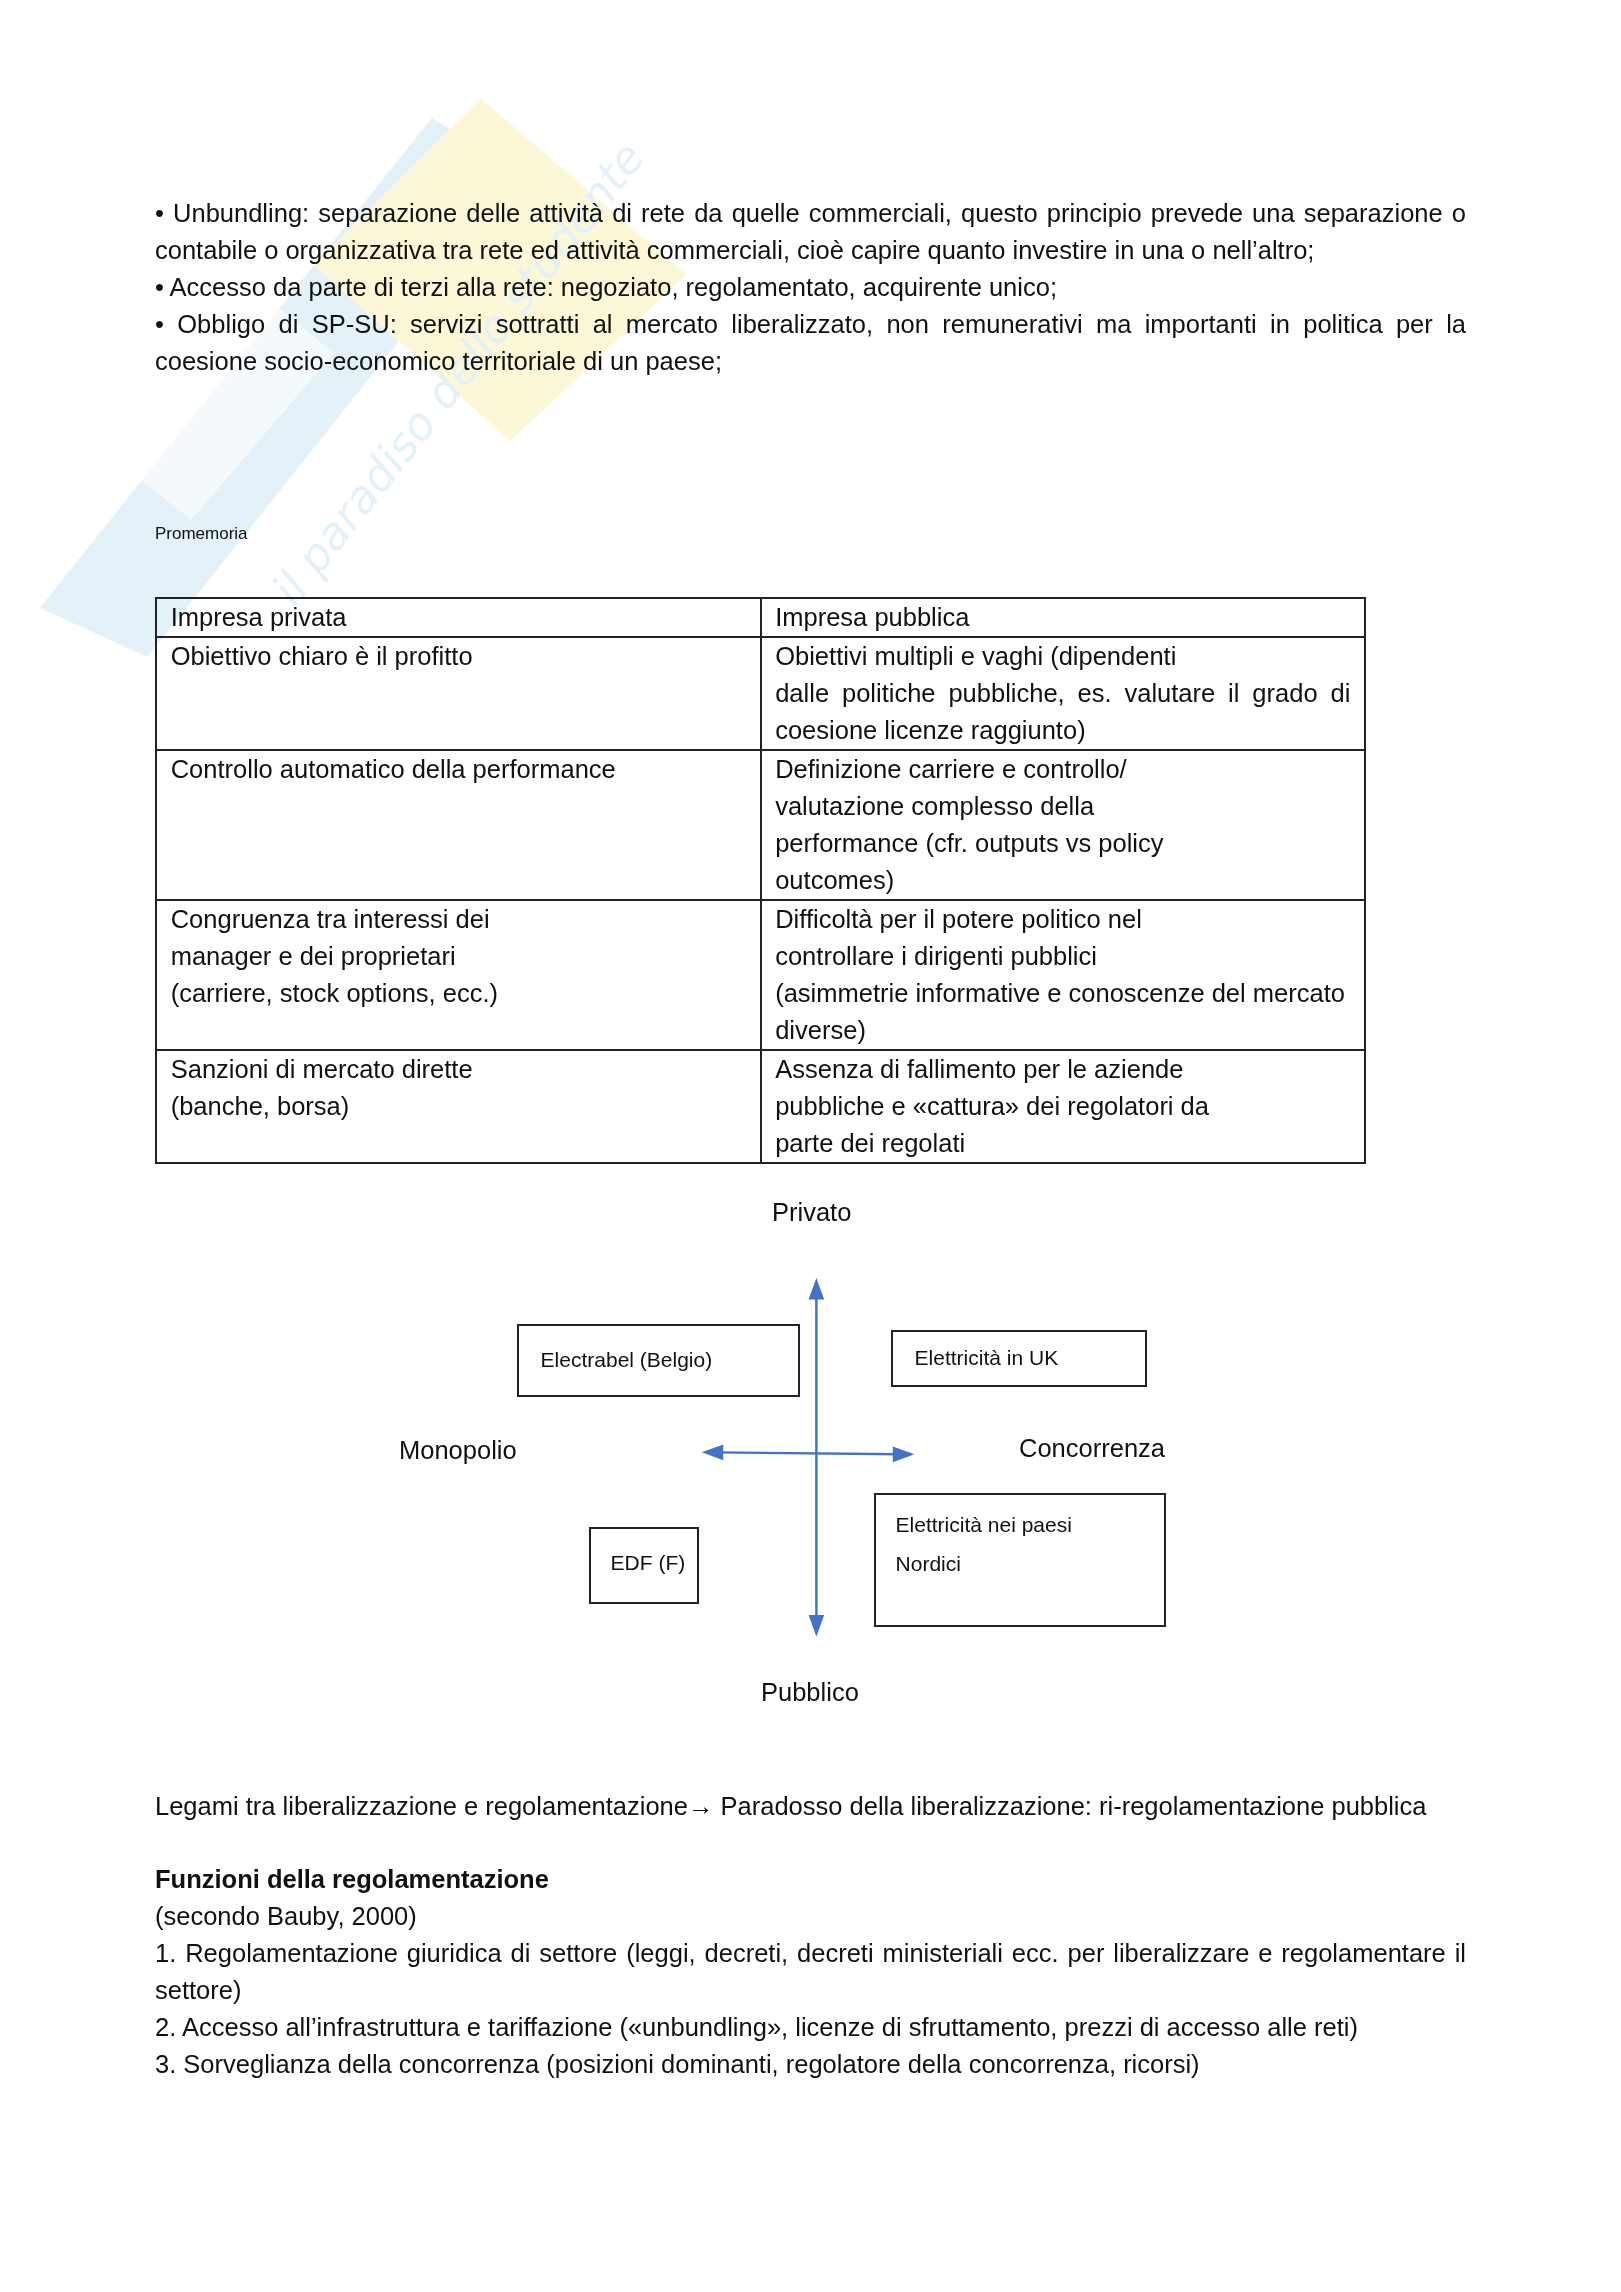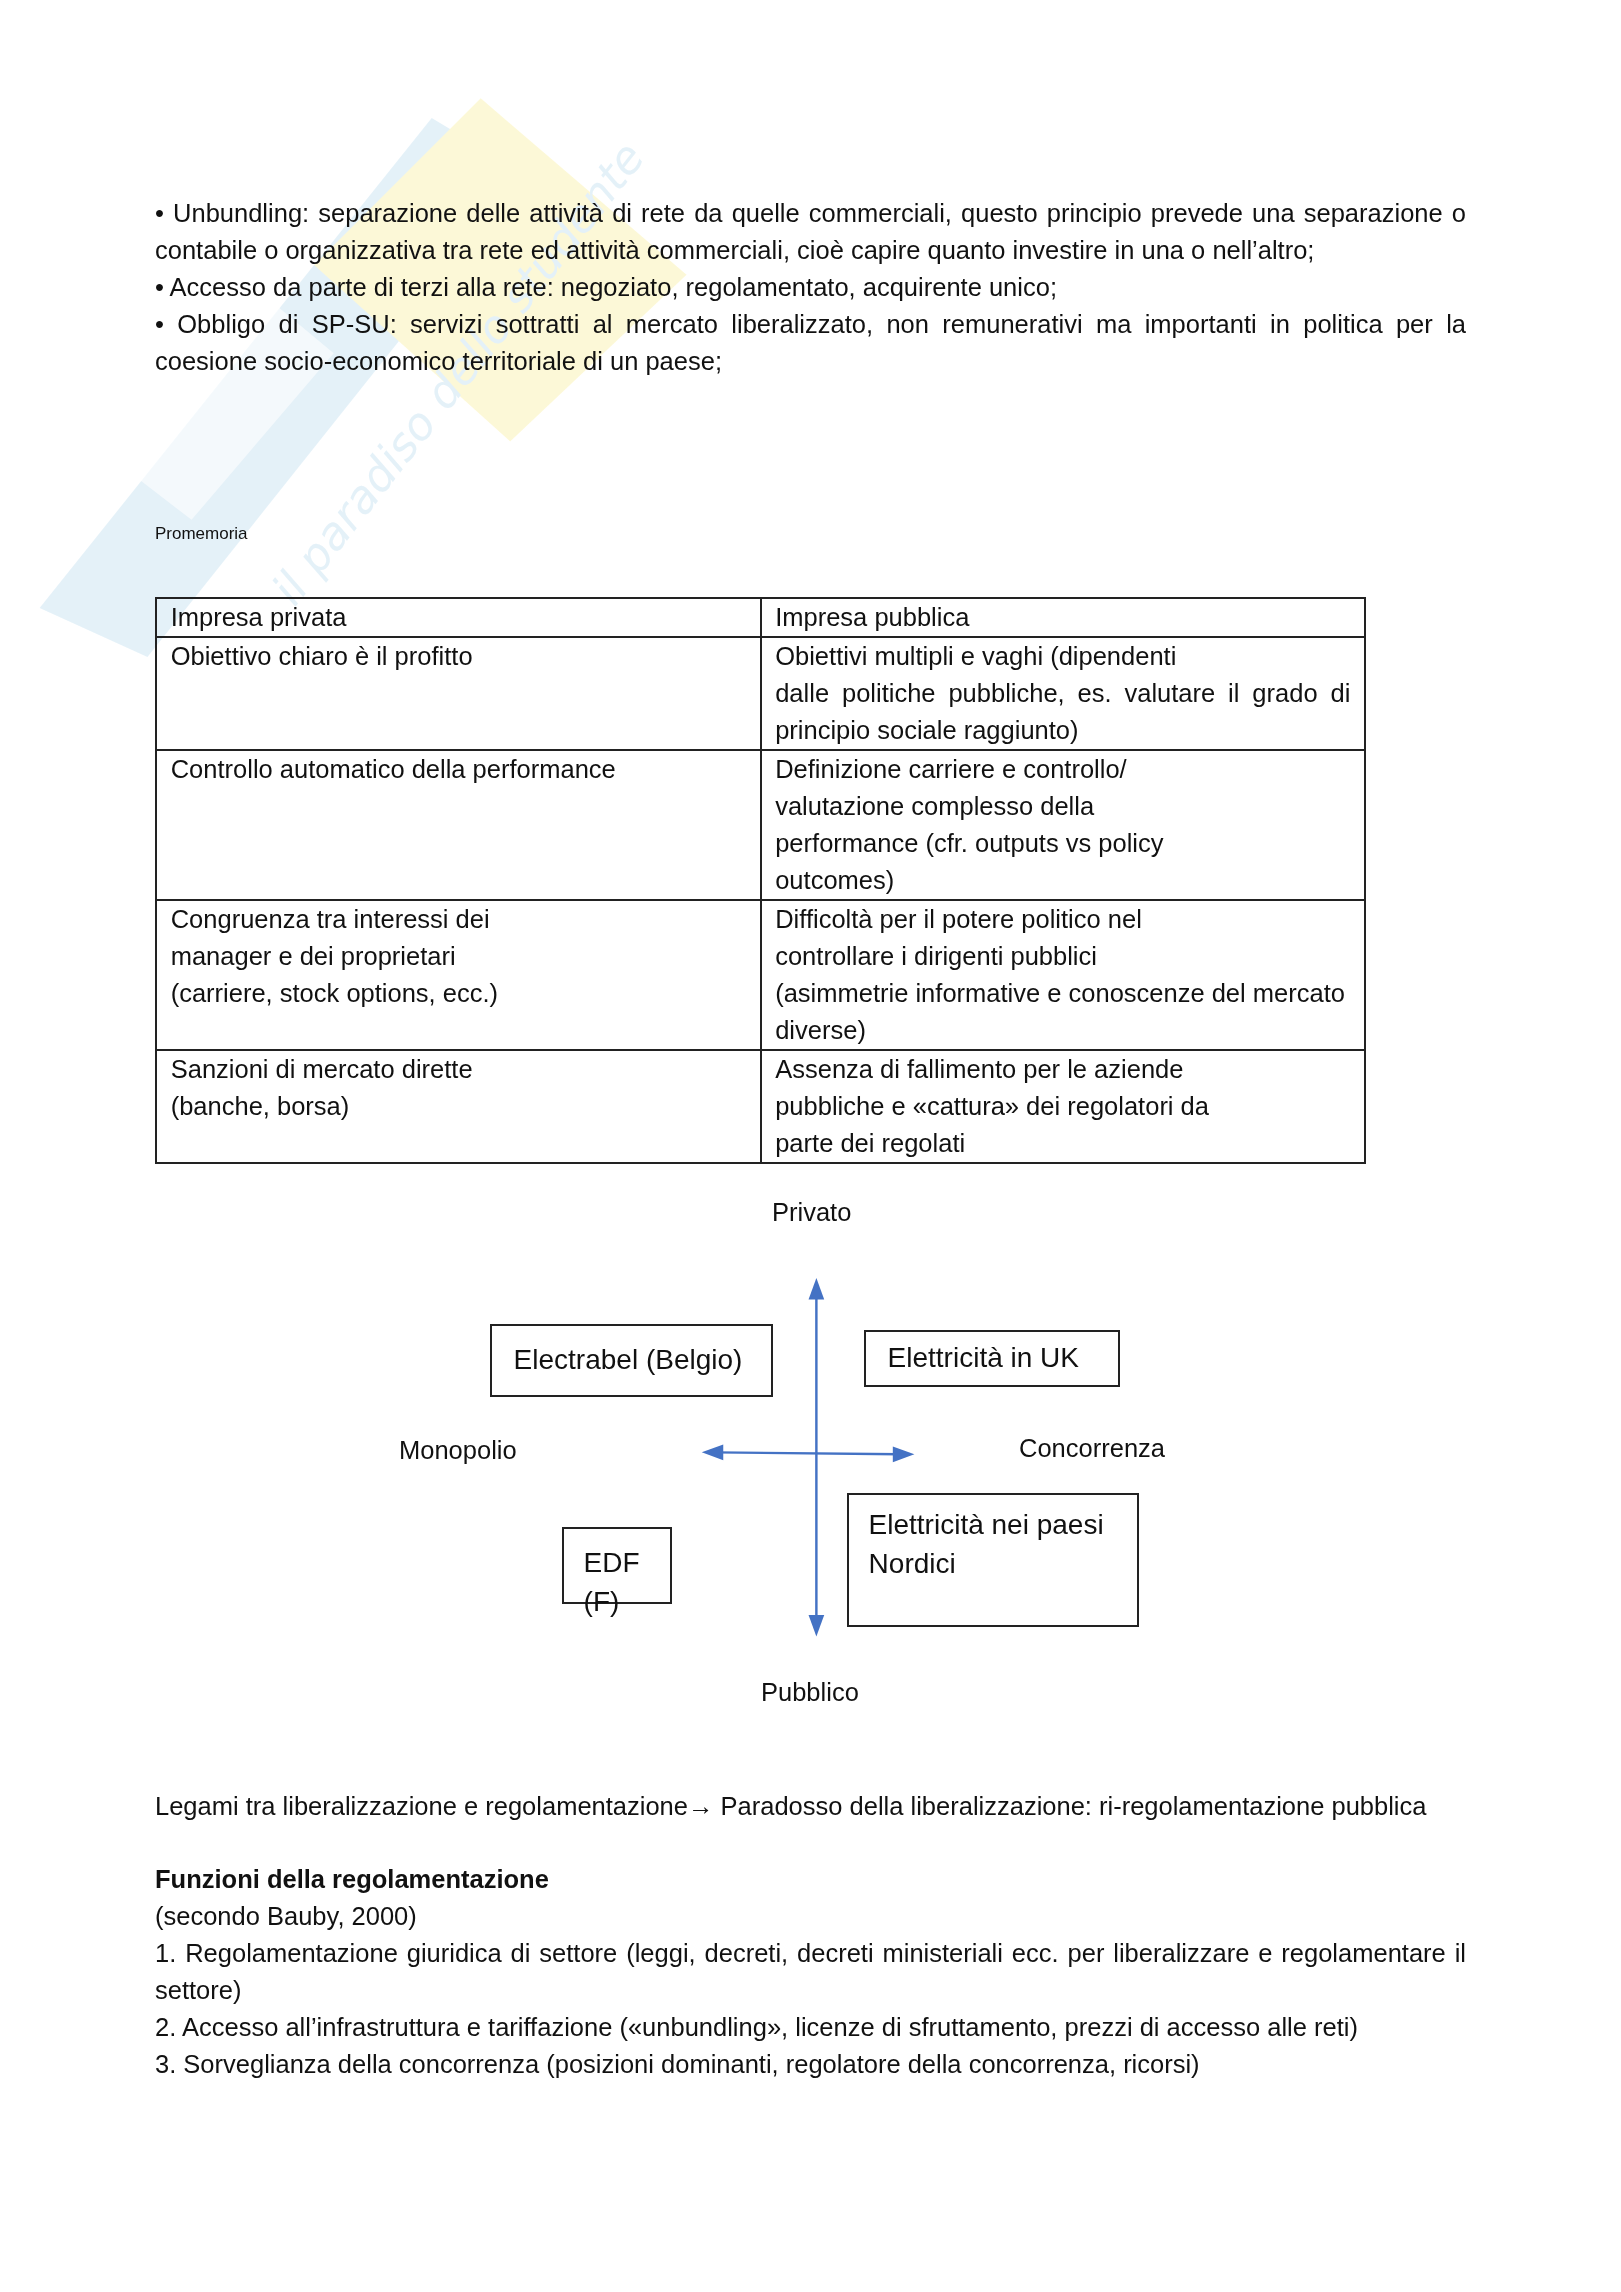--- a/index.html
+++ b/index.html
@@ -10,22 +10,22 @@
   .page { position: absolute; left: 155px; top: 0; width: 1311px; z-index: 1; }
   .para { font-size: 25.5px; line-height: 37px; margin: 0; text-align: justify; }
   .intro { position: absolute; top: 195px; left: 0; width: 1311px; }
   .promemoria { position: absolute; top: 524px; left: 0; font-size: 17px; }
   table.compare { position: absolute; top: 597px; left: 0; width: 1211px; border-collapse: collapse;
                   font-size: 25.5px; line-height: 37px; }
   table.compare td { border: 2px solid #222; vertical-align: top; padding: 0 13.7px; width: 50%; }
   table.compare td.right { text-align: justify; border-radius: 15px; }
   .diagram { position: absolute; left: 0; top: 0; width: 1621px; height: 1764px; z-index: 1; }
   .dlabel { position: absolute; font-size: 25.5px; }
-  .dbox { position: absolute; border: 2px solid #222; background: #fff; font-size: 28px;
-          line-height: 39px; box-sizing: border-box; }
+  .dbox { position: absolute; border: 2px solid #222; background: #fff; font-size: 21px;
+          line-height: 39px; box-sizing: border-box; margin-left: 27px; }
   .bottom { position: absolute; top: 1788px; left: 155px; width: 1311px; z-index: 1; }
   .bottom .heading { font-weight: bold; font-size: 25.5px; line-height: 37px; margin: 0; }
 </style>
 </head>
 <body>
 
 <svg class="watermark" viewBox="0 0 760 620">
   <g opacity="0.55">
     <polygon points="20,560 420,60 520,120 130,610" fill="#cfe6f3"></polygon>
     <polygon points="300,210 470,40 680,220 500,390" fill="#fbf3b8"></polygon>
@@ -50,21 +50,21 @@
       <td>Impresa privata</td>
       <td>Impresa pubblica</td>
     </tr>
     <tr>
       <td>
         <div>Obiettivo chiaro è il profitto</div>
       </td>
       <td class="right">
         <div>Obiettivi multipli e vaghi (dipendenti</div>
         <div style="text-align:justify;text-align-last:justify;">dalle politiche pubbliche, es. valutare il grado di</div>
-        <div>principio sociale raggiunto)</div>
+        <div>coesione licenze raggiunto)</div>
       </td>
     </tr>
     <tr>
       <td>
         <div>Controllo automatico della performance</div>
       </td>
       <td class="right">
         <div>Definizione carriere e controllo/</div>
         <div>valutazione complesso della</div>
         <div>performance (cfr. outputs vs policy</div>

